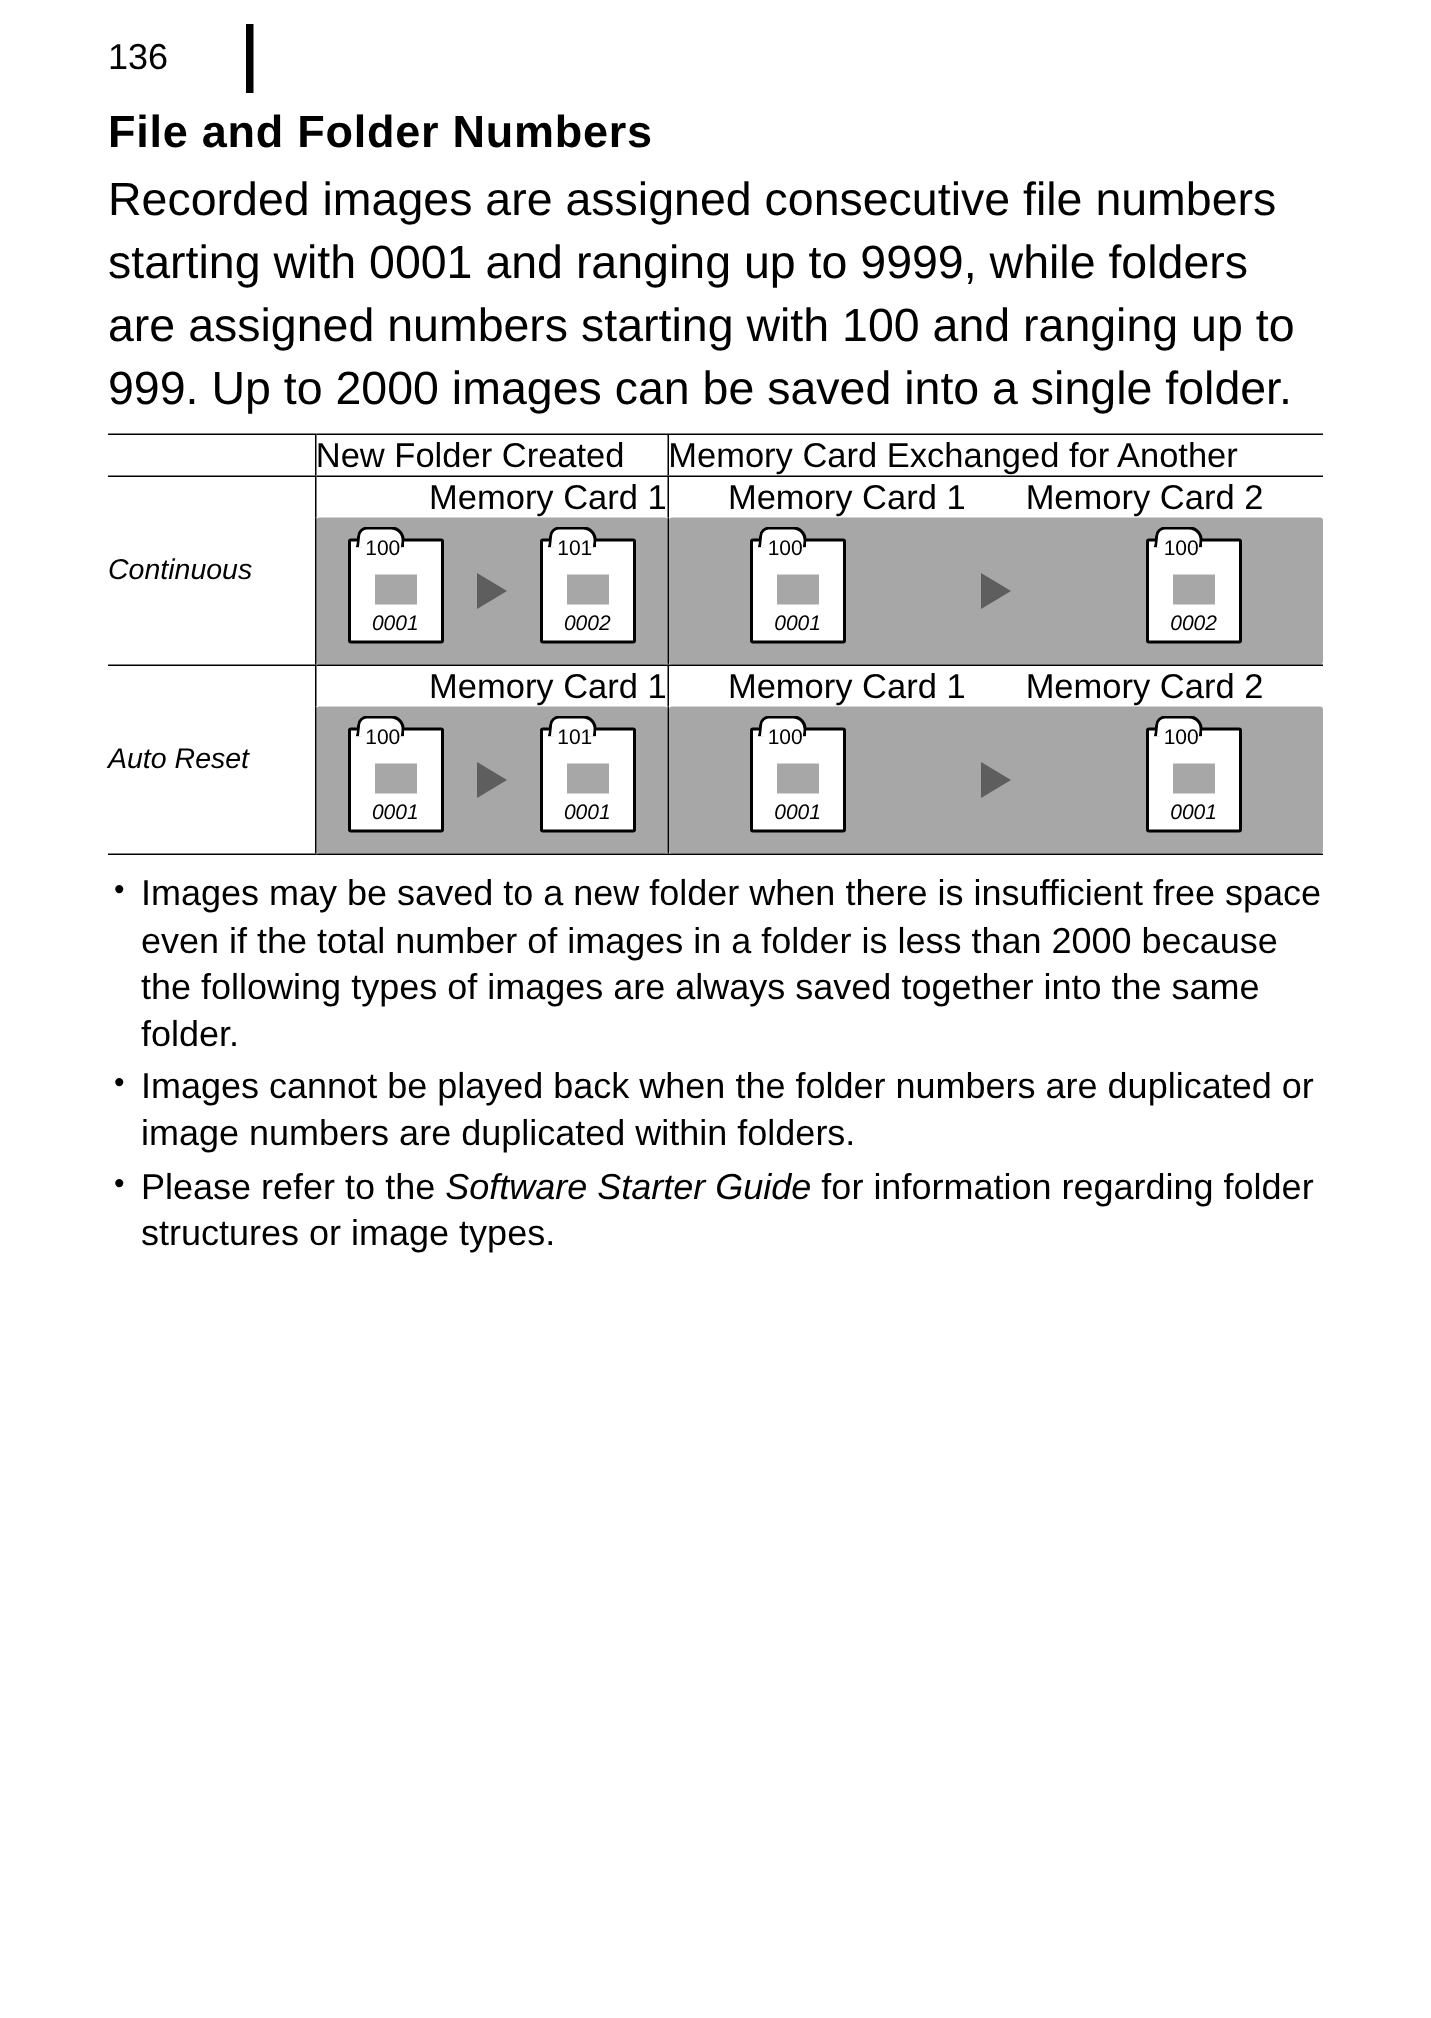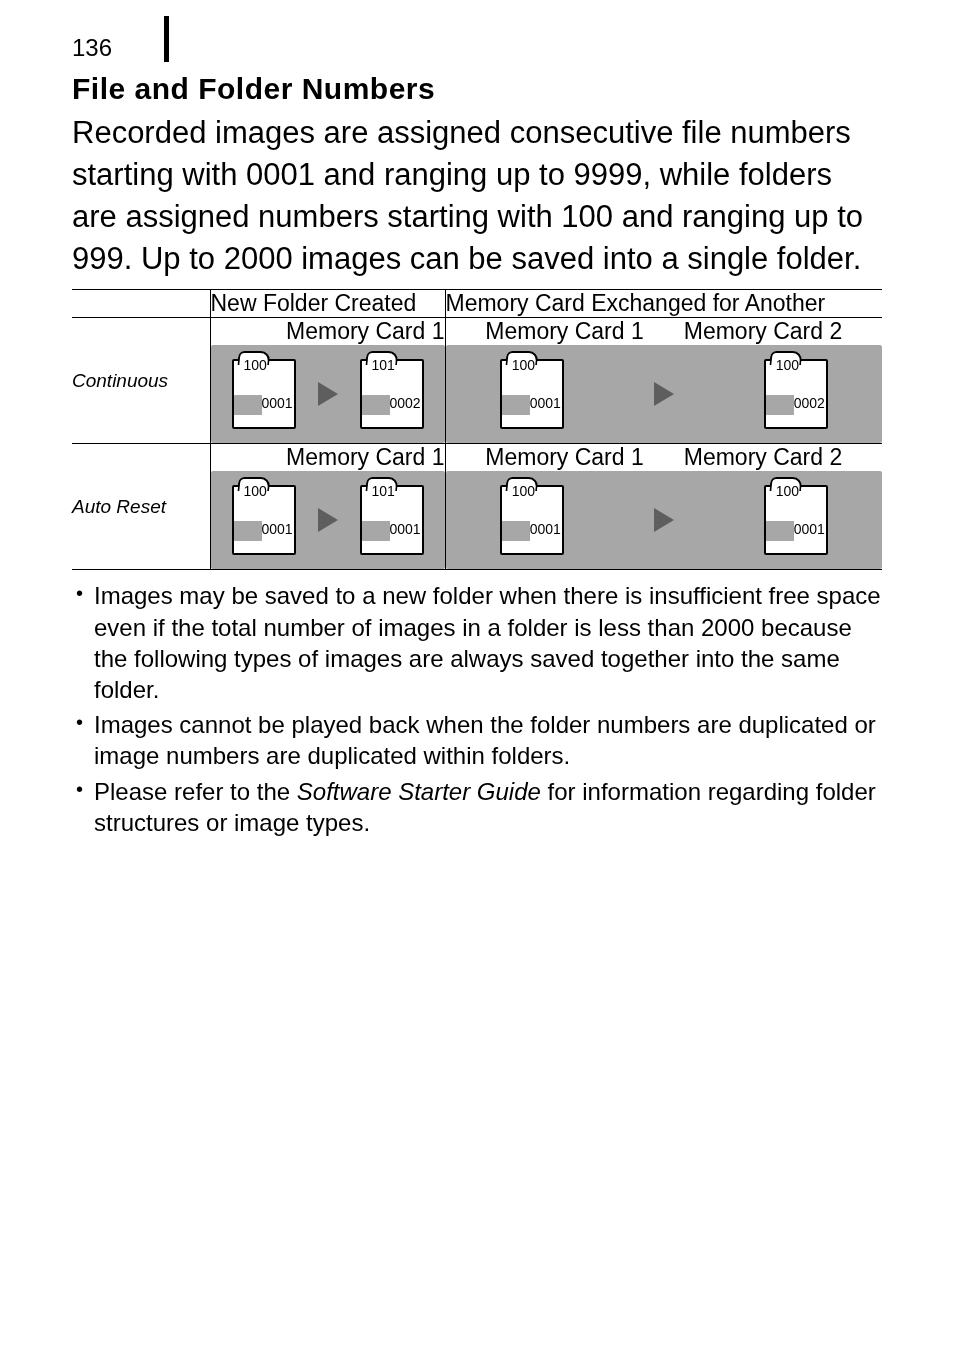--- a/index.html
+++ b/index.html
@@ -10,21 +10,21 @@
     color: #000;
     width: 954px;
   }
   .page {
     position: relative;
     padding: 16px 72px 40px 72px;
     box-sizing: border-box;
   }
   .page-num-wrap {
     display: flex;
-    align-items: flex-end;
+    align-items: center;
     margin-bottom: 10px;
     gap: 44px;
   }
   .page-num {
     font-size: 24px;
     padding-right: 8px;
   }
   .page-num-bar {
     width: 5px;
     height: 46px;
@@ -94,21 +94,21 @@
   .gray-panel.wide { gap: 30px; }
 
   .folder {
     position: relative;
     width: 64px;
     height: 70px;
     background: #fff;
     border: 2px solid #000;
     border-radius: 2px;
     display: flex;
-    flex-direction: row;
+    flex-direction: column;
     align-items: center;
     justify-content: flex-start;
     padding-top: 14px;
     box-sizing: border-box;
   }
   .folder .tab {
     position: absolute;
     top: -10px;
     left: 4px;
     width: 32px;
@@ -130,20 +130,21 @@
   }
   .folder .thumb {
     width: 28px;
     height: 20px;
     background: #a7a7a7;
     margin-top: 8px;
   }
   .folder .imgnum {
     font-size: 14px;
     margin-top: 4px;
+    font-style: italic;
   }
 
   .arrow-seq {
     width: 0;
     height: 0;
     border-top: 12px solid transparent;
     border-bottom: 12px solid transparent;
     border-left: 20px solid #5e5e5e;
     flex: 0 0 auto;
   }

